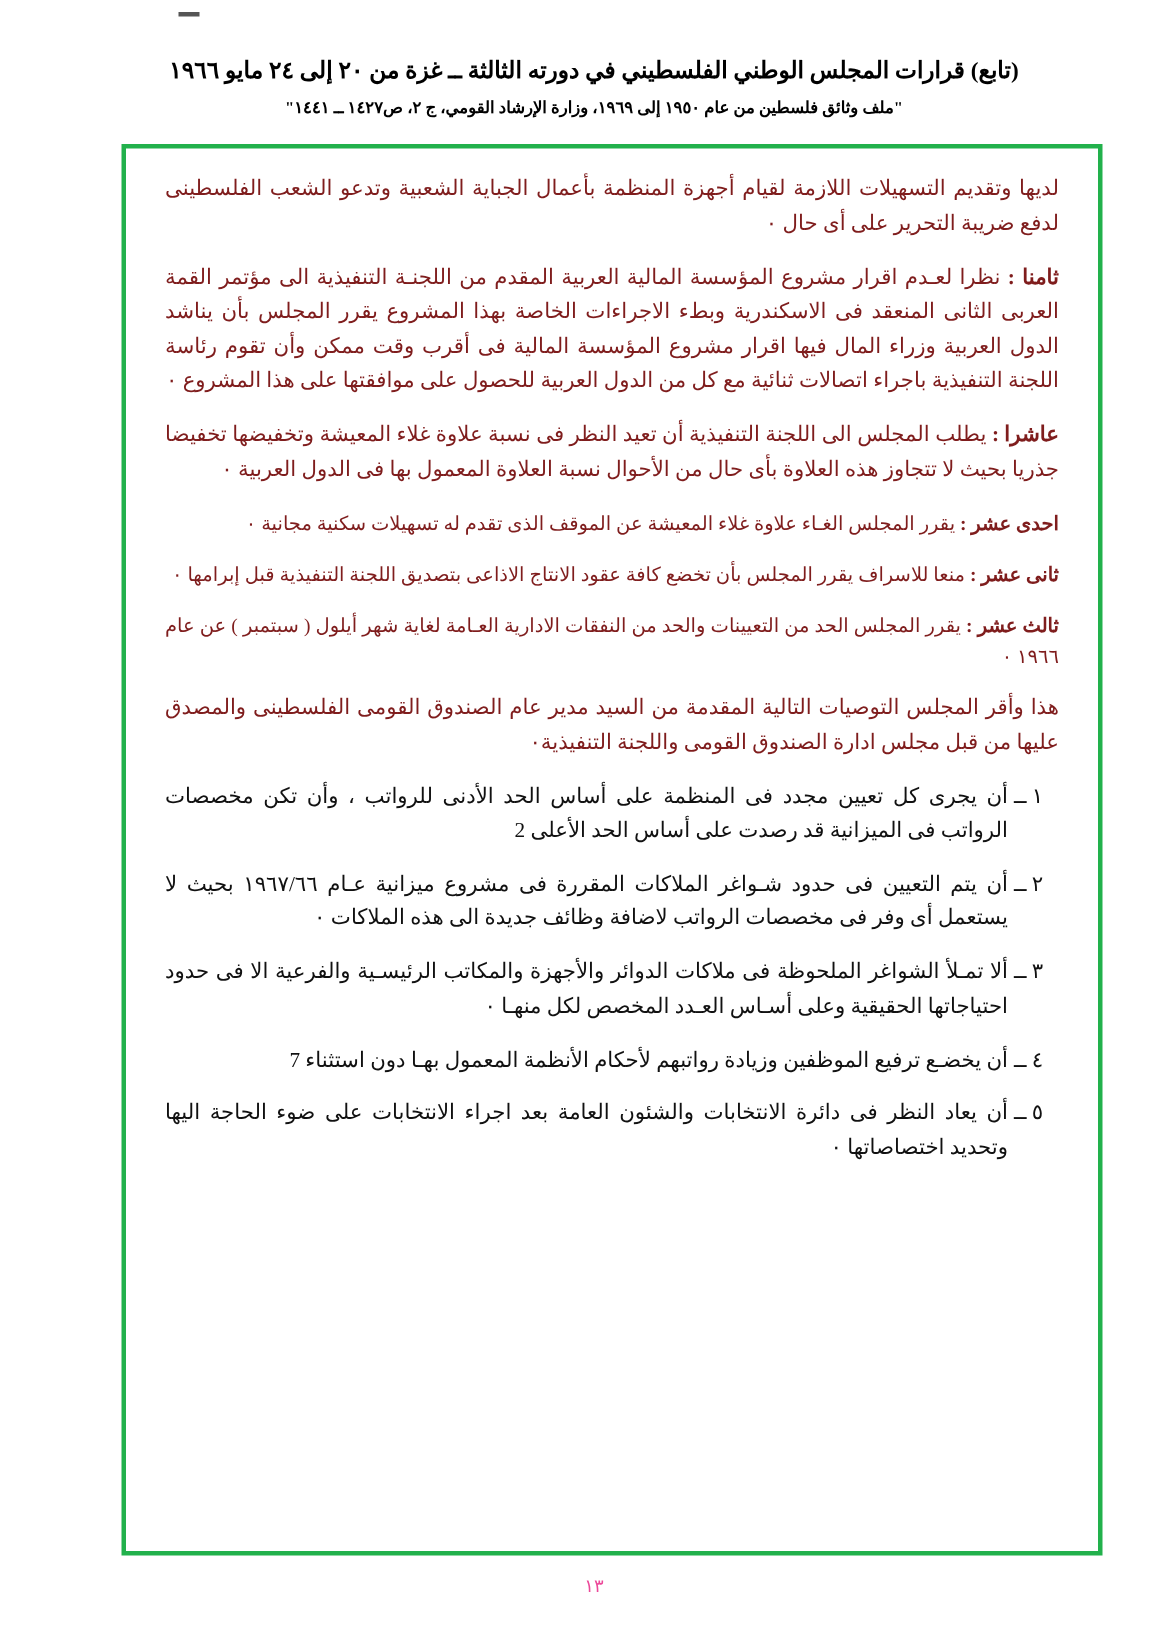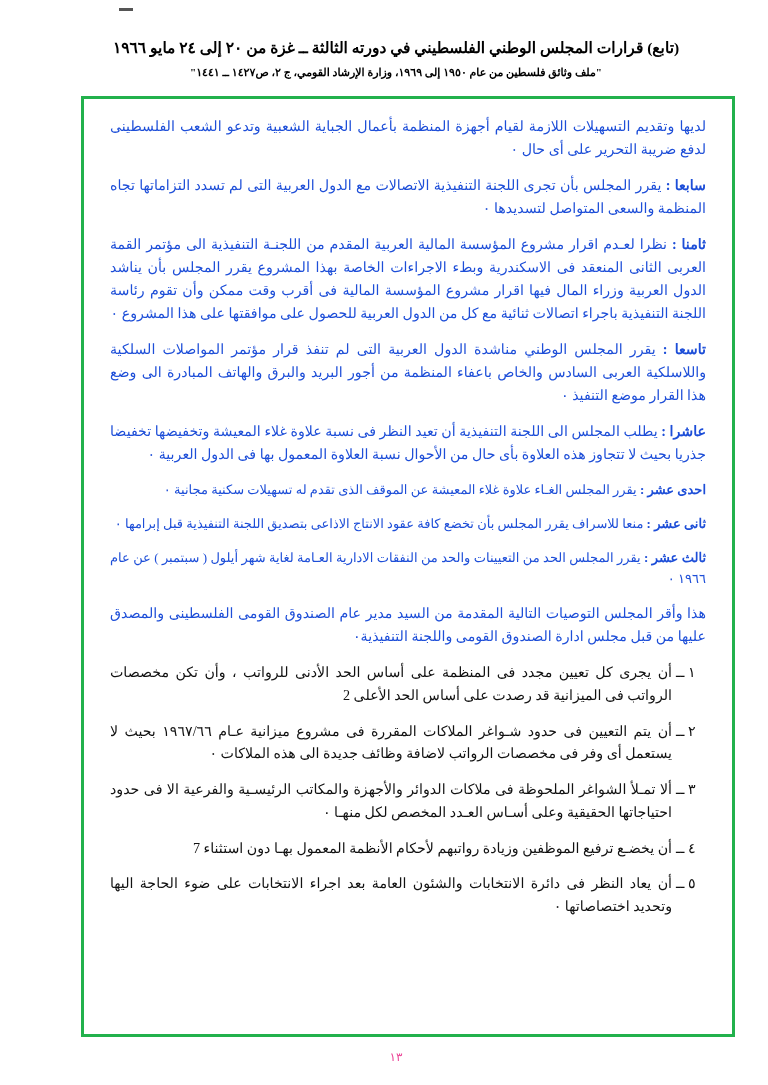--- a/index.html
+++ b/index.html
@@ -61,21 +61,21 @@
   .content {
     padding: 16px 26px 10px 26px;
     box-sizing: border-box;
   }
   p.para {
     margin: 0 0 13px 0;
     font-size: 14.2px;
     line-height: 1.62;
     text-align: justify;
     text-justify: inter-word;
-    color: #1d4ed8;
+    color: #7f1d1d;
   }
   p.para.small {
     font-size: 13px;
   }
   .lbl {
     font-weight: bold;
   }
   .tight {
     margin-bottom: 11px;
   }
@@ -124,34 +124,26 @@
     <div class="header-sub">"ملف وثائق فلسطين من عام ١٩٥٠ إلى ١٩٦٩، وزارة الإرشاد القومي، ج ٢، ص١٤٢٧ ــ ١٤٤١"</div>
   </div>
 
   <div class="frame">
     <div class="content">
 
       <p class="para">
         <span>لديها وتقديم التسهيلات اللازمة لقيام أجهزة المنظمة بأعمال الجباية الشعبية وتدعو الشعب الفلسطينى لدفع ضريبة التحرير على أى حال ٠</span>
       </p>
 
-      <p class="para">
-        <span class="lbl">سابعا :</span>
-        <span>يقرر المجلس بأن تجرى اللجنة التنفيذية الاتصالات مع الدول العربية التى لم تسدد التزاماتها تجاه المنظمة والسعى المتواصل لتسديدها ٠</span>
-      </p>
 
       <p class="para">
         <span class="lbl">ثامنا :</span>
         <span>نظرا لعـدم اقرار مشروع المؤسسة المالية العربية المقدم من اللجنـة التنفيذية الى مؤتمر القمة العربى الثانى المنعقد فى الاسكندرية وبطء الاجراءات الخاصة بهذا المشروع يقرر المجلس بأن يناشد الدول العربية وزراء المال فيها اقرار مشروع المؤسسة المالية فى أقرب وقت ممكن وأن تقوم رئاسة اللجنة التنفيذية باجراء اتصالات ثنائية مع كل من الدول العربية للحصول على موافقتها على هذا المشروع ٠</span>
       </p>
 
-      <p class="para">
-        <span class="lbl">تاسعا :</span>
-        <span>يقرر المجلس الوطني مناشدة الدول العربية التى لم تنفذ قرار مؤتمر المواصلات السلكية واللاسلكية العربى السادس والخاص باعفاء المنظمة من أجور البريد والبرق والهاتف المبادرة الى وضع هذا القرار موضع التنفيذ ٠</span>
-      </p>
 
       <p class="para">
         <span class="lbl">عاشرا :</span>
         <span>يطلب المجلس الى اللجنة التنفيذية أن تعيد النظر فى نسبة علاوة غلاء المعيشة وتخفيضها تخفيضا جذريا بحيث لا تتجاوز هذه العلاوة بأى حال من الأحوال نسبة العلاوة المعمول بها فى الدول العربية ٠</span>
       </p>
 
       <p class="para small">
         <span class="lbl">احدى عشر :</span>
         <span>يقرر المجلس الغـاء علاوة غلاء المعيشة عن الموقف الذى تقدم له تسهيلات سكنية مجانية ٠</span>
       </p>

